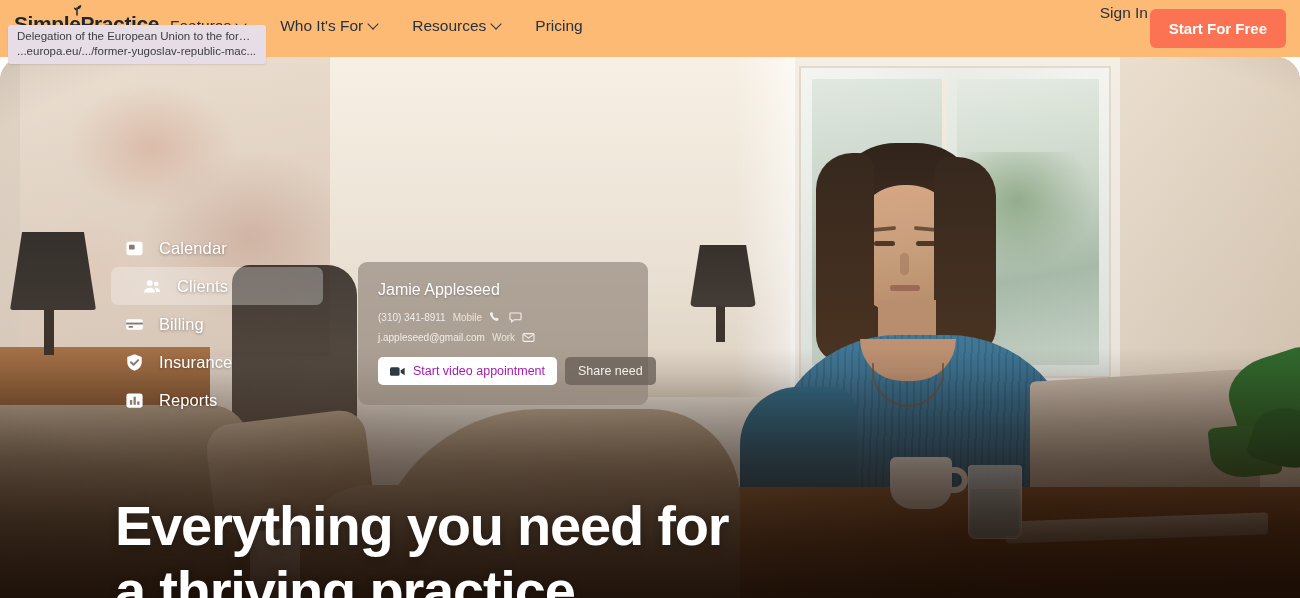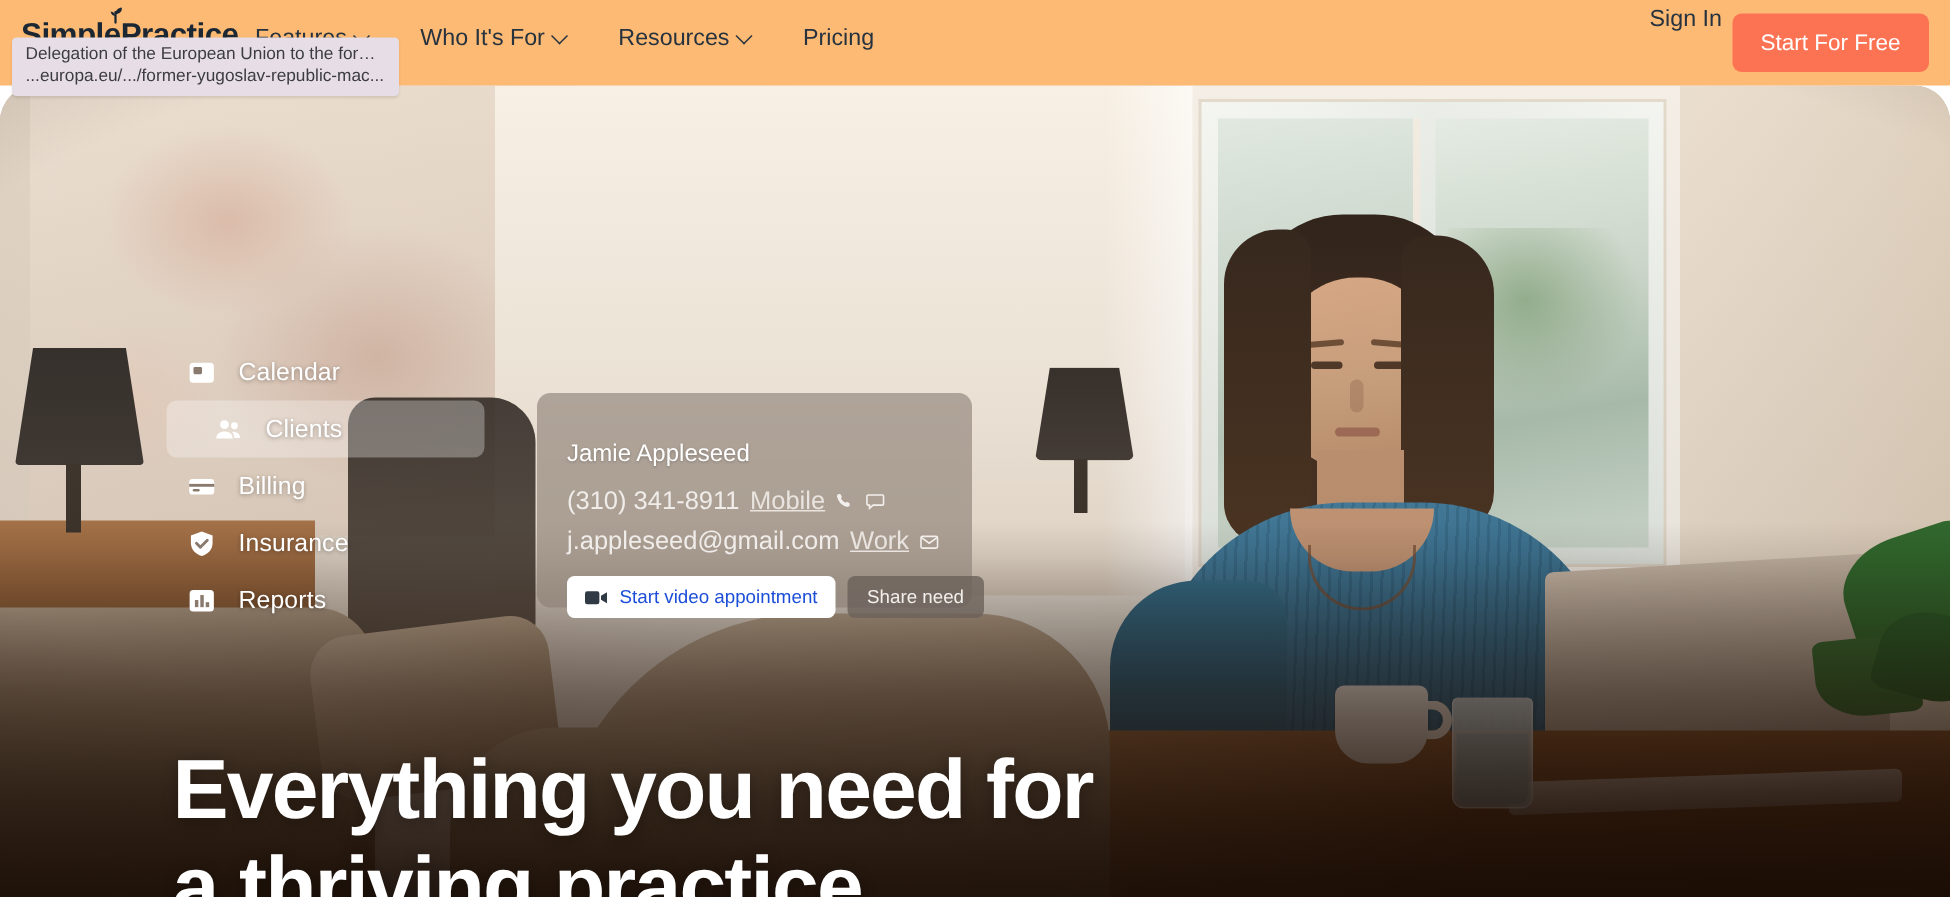--- a/index.html
+++ b/index.html
@@ -35,21 +35,21 @@
     width:7px; height:7px; border-right:1.8px solid #26323e; border-bottom:1.8px solid #26323e;
     transform:rotate(45deg);
   }
   #signin {
     position:absolute; right:152px; top:4px;
     font-size:15.5px; color:#26323e; cursor:pointer; white-space:nowrap;
   }
   #start-free-top {
     position:absolute; right:14px; top:9px;
     background:#fc7354; color:#fff; border:none; border-radius:6px;
-    padding:11px 19px; font-size:15px; font-weight:400;
+    padding:11px 19px; font-size:15px; font-weight:700;
     font-family:"Liberation Sans", sans-serif; cursor:pointer; white-space:nowrap;
   }
 
   
   #link-tooltip {
     position:absolute; left:8px; top:25px; z-index:60;
     background:#e6dde6; border-radius:3px;
     padding:4px 9px 5px 9px; max-width:258px;
     box-shadow:0 1px 2px rgba(0,0,0,.10);
   }
@@ -287,36 +287,36 @@
     font-size:16.5px; color:#ffffff; letter-spacing:.1px;
     text-shadow:0 1px 3px rgba(0,0,0,.35); white-space:nowrap;
   }
   .app-ico { width:19px; height:19px; flex:none; display:block; }
 
   #client-card {
     position:absolute; left:358px; top:205px; width:290px; height:143px;
     background:rgba(138,126,116,.62);
     border-radius:9px; z-index:15;
     backdrop-filter:blur(3px);
-    padding:32px 20px;
+    padding:19px 20px;
   }
   #client-name {
     font-size:16px; color:#ffffff; margin-bottom:12px; white-space:nowrap;
     text-shadow:0 1px 2px rgba(0,0,0,.25);
   }
   .client-row {
     display:flex; align-items:center; gap:7px;
-    font-size:17px; color:#f0ece9; margin-bottom:7px; white-space:nowrap;
-  }
-  .client-row .lbl { color:#e9e4df;text-decoration:underline; }
+    font-size:10px; color:#f0ece9; margin-bottom:7px; white-space:nowrap;
+  }
+  .client-row .lbl { color:#e9e4df; }
   .crow-ico { width:13px; height:13px; display:block; flex:none; }
   #card-actions { display:flex; gap:8px; margin-top:13px; }
   #btn-video {
     display:flex; align-items:center; gap:8px;
-    background:#ffffff; color:#1d4ed8; border:none; border-radius:5px;
+    background:#ffffff; color:#a21caf; border:none; border-radius:5px;
     padding:7px 12px; font-size:12.5px; font-family:"Liberation Sans", sans-serif;
     cursor:pointer; white-space:nowrap;
   }
   #btn-share {
     background:rgba(108,98,90,.80); color:#f2efec; border:none; border-radius:5px;
     padding:7px 13px; font-size:12.5px; font-family:"Liberation Sans", sans-serif;
     cursor:pointer; white-space:nowrap;
   }
 
   

